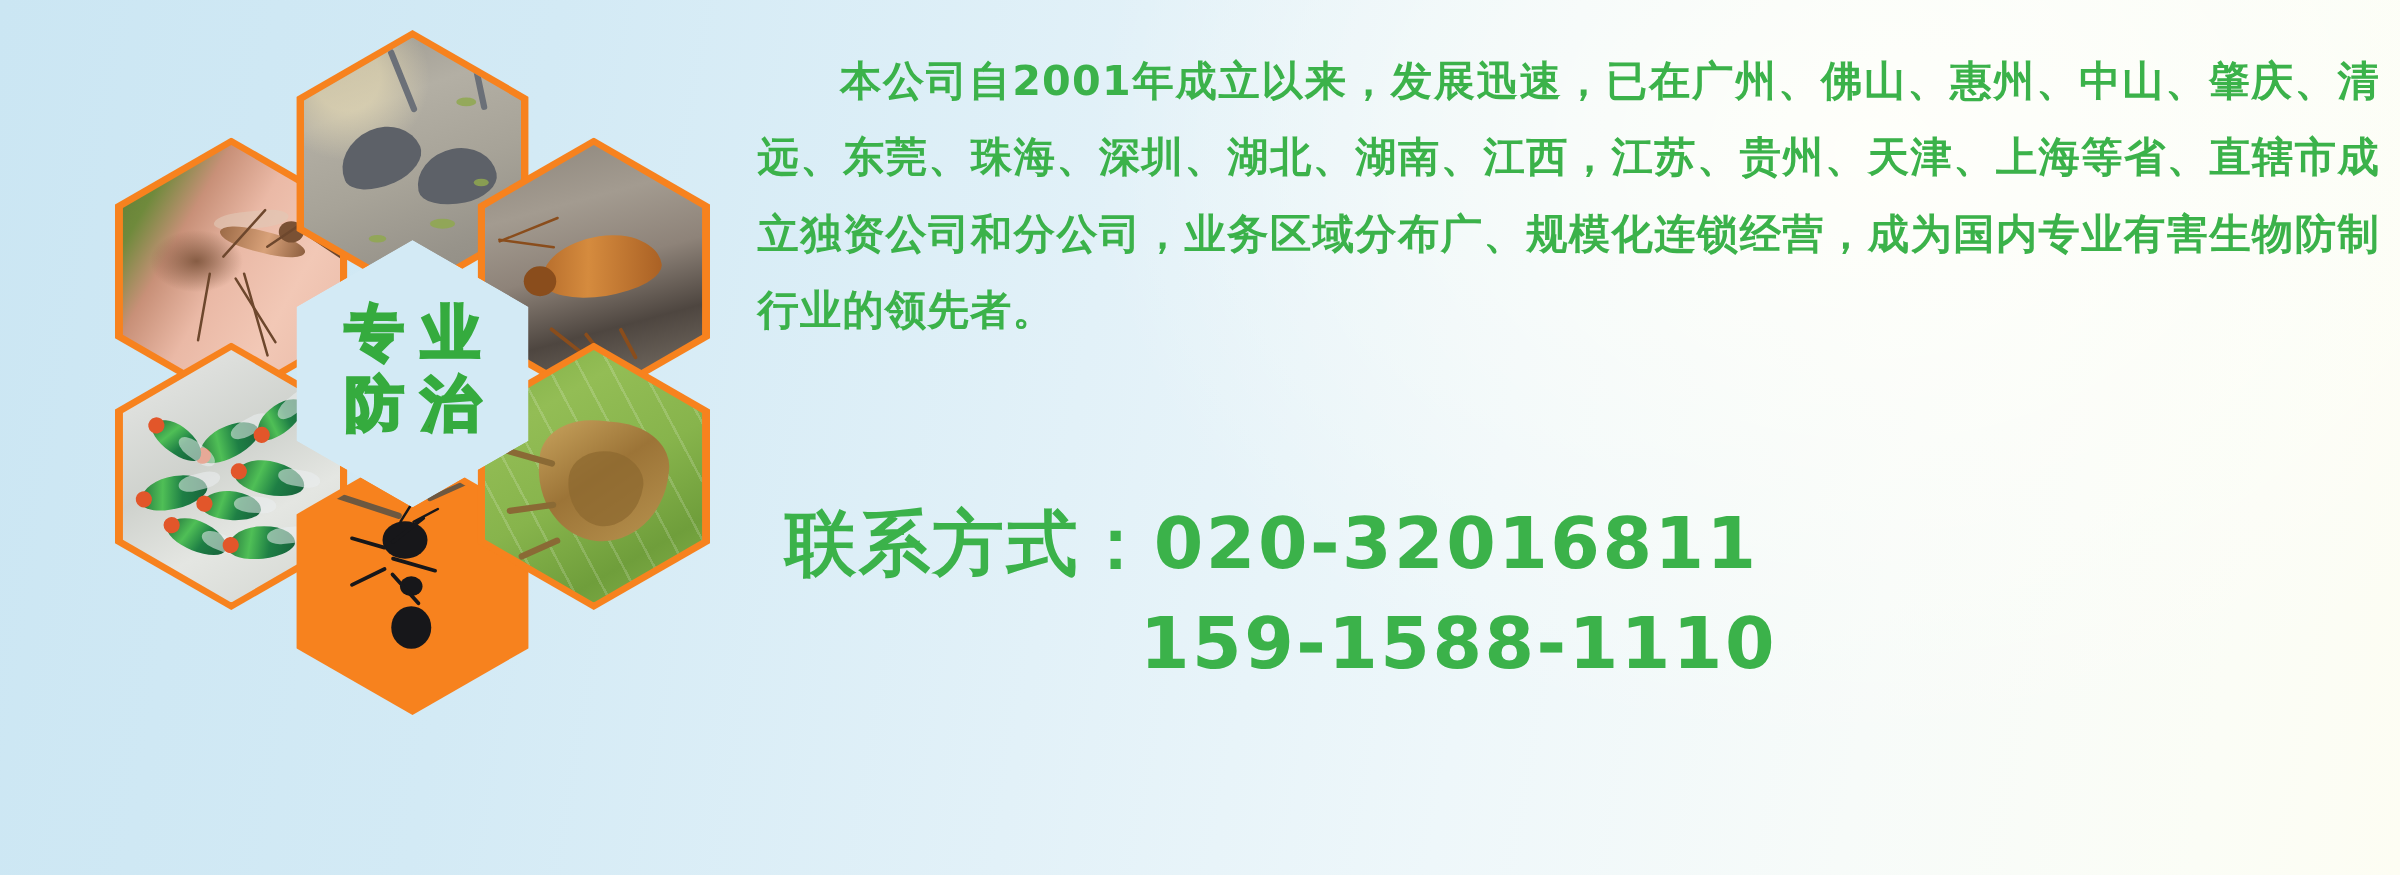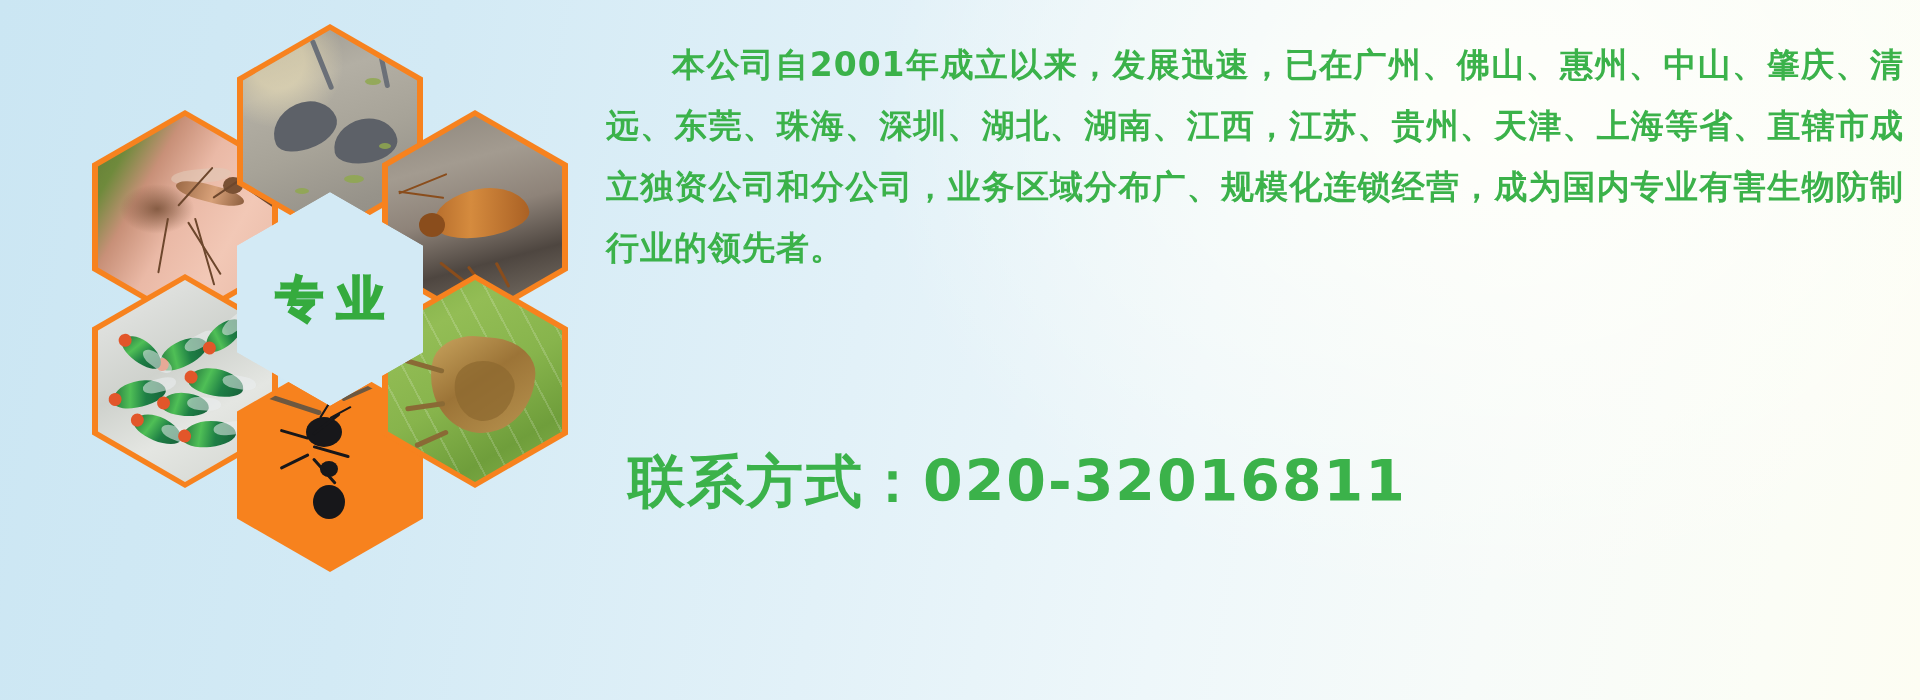--- a/index.html
+++ b/index.html
@@ -122,39 +122,39 @@
     background:repeating-linear-gradient(62deg, rgba(255,255,255,.16) 0 2px, rgba(255,255,255,0) 2px 22px);}
 
   
   .center-text{
     position:absolute;inset:0;display:flex;flex-direction:column;
     align-items:center;justify-content:center;gap:10px;
   }
   .center-text span{
     color:#4d7c0f;font-size:47px;font-weight:700;letter-spacing:14px;
     text-indent:14px;line-height:1;
-    font-family:Liberation Serif, serif;
+    font-family:Liberation Mono, monospace;
     text-align:right;
     -webkit-text-stroke:2.5px #35ab3e;
   }
 
   
   #copy{
     position:absolute;left:606px;top:34px;width:1298px;
   }
   #copy p{
     margin:0;color:#3bb24a;
     font-size:33px;line-height:61px;letter-spacing:1px;
     text-align:justify;text-align-last:left;
     font-family:"DejaVu Sans","Liberation Sans",sans-serif;
     font-weight:600;
     text-indent:66px;
   }
 
-  #contact{position:absolute;left:620px;top:395px;width:1290px;margin-top:46px;}
+  #contact{position:absolute;left:620px;top:395px;width:1290px;}
   .contact-line{
     color:#3bb24a;font-weight:700;
     font-family:"DejaVu Sans","Liberation Sans",sans-serif;
     font-size:57px;line-height:80px;letter-spacing:2px;white-space:nowrap;
   }
   .contact-line.first{text-align:left;padding-left:8px;}
   .contact-line.second{text-align:left;padding-left:292px;}
 </style>
 </head>
 <body>
@@ -270,29 +270,33 @@
         <div class="sb-leg" style="left:8%;top:44%;width:42px;transform:rotate(16deg);"></div>
         <div class="sb-leg" style="left:10%;top:60%;width:40px;transform:rotate(-8deg);"></div>
         <div class="sb-leg" style="left:14%;top:74%;width:36px;transform:rotate(-24deg);"></div>
       </div>
     </div>
 
     <div class="hex center">
       <div class="inner">
         <div class="center-text">
           <span>专业</span>
+          <span>防治</span>
         </div>
       </div>
     </div>
 
   </div>
 
   <div id="copy">
     <p>本公司自2001年成立以来，发展迅速，已在广州、佛山、惠州、中山、肇庆、清远、东莞、珠海、深圳、湖北、湖南、江西，江苏、贵州、天津、上海等省、直辖市成立独资公司和分公司，业务区域分布广、规模化连锁经营，成为国内专业有害生物防制行业的领先者。</p>
   </div>
 
   <div id="contact">
     <div class="contact-line first">
       <span>联系方式：</span><span>020-32016811</span>
     </div>
+    <div class="contact-line second">
+      <span>159-1588-1110</span>
+    </div>
   </div>
 
 </div>
 
 </body></html>

